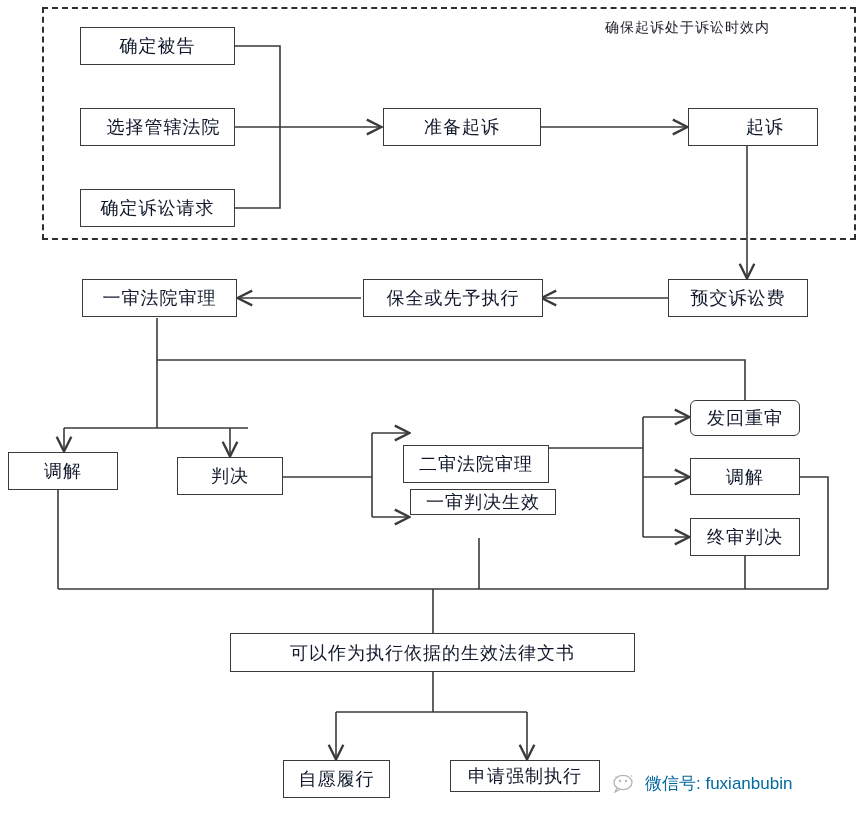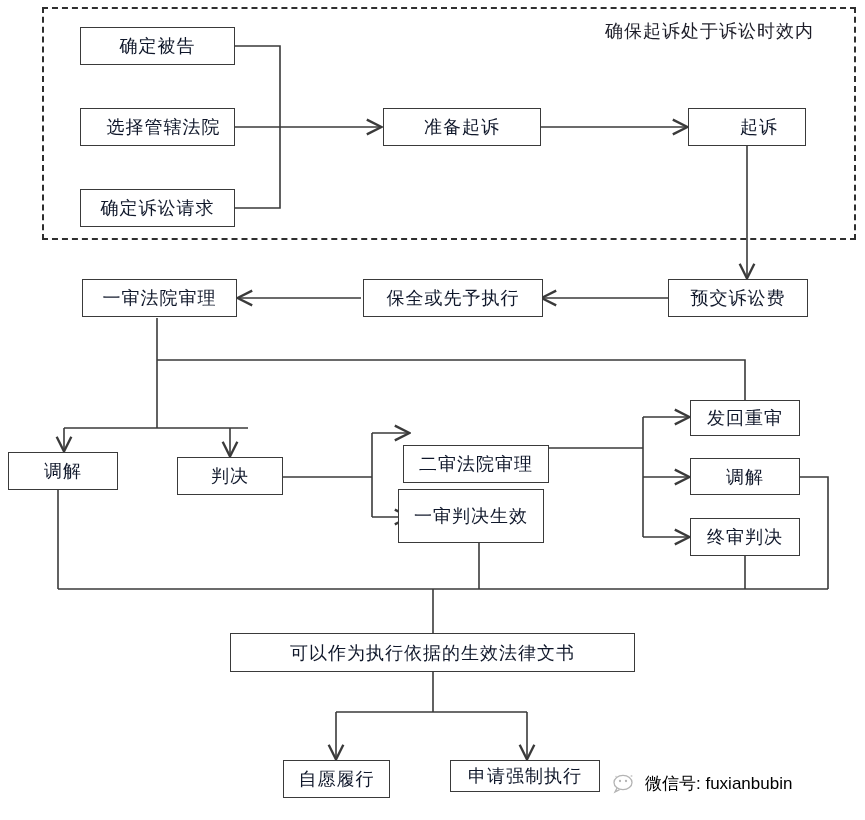--- a/index.html
+++ b/index.html
@@ -44,21 +44,21 @@
   .group-box {
     position: absolute;
     box-sizing: border-box;
     border: 2px dashed #2e2e2e;
     background: transparent;
     z-index: 1;
   }
   .group-caption {
     position: absolute;
     color: #1d1d28;
-    font-size: 18px;
+    font-size: 14px;
     letter-spacing: 1px;
     white-space: nowrap;
     z-index: 2;
   }
   .watermark {
     position: absolute;
     display: flex;
     align-items: center;
     gap: 7px;
     color: #9a9a9a;
@@ -66,21 +66,21 @@
     white-space: nowrap;
     z-index: 3;
   }
   .wm-icon {
     width: 26px;
     height: 22px;
     flex: 0 0 auto;
   }
   .wm-text {
     font-family: "Liberation Sans", sans-serif;
-    color: #000000;
+    color: #0369a1;
   }
 </style>
 </head>
 <body>
 
 <div id="canvas">
 
   <div class="group-box" style="left:42px; top:7px; width:814px; height:233px;"></div>
 
   <div class="group-caption" style="left:605px; top:19px;">确保起诉处于诉讼时效内</div>
@@ -141,37 +141,37 @@
   </svg>
 
   <div class="node" style="left:80px; top:27px; width:155px; height:38px;">确定被告</div>
 
   <div class="node" style="left:80px; top:108px; width:155px; height:38px;padding-left:12px;">选择管辖法院</div>
 
   <div class="node" style="left:80px; top:189px; width:155px; height:38px;">确定诉讼请求</div>
 
   <div class="node" style="left:383px; top:108px; width:158px; height:38px;">准备起诉</div>
 
-  <div class="node" style="left:688px; top:108px; width:118px; height:38px;padding-left:24px;">起诉</div>
+  <div class="node" style="left:688px; top:108px; width:130px; height:38px;padding-left:24px;">起诉</div>
 
   <div class="node" style="left:668px; top:279px; width:140px; height:38px;">预交诉讼费</div>
 
   <div class="node" style="left:363px; top:279px; width:180px; height:38px;">保全或先予执行</div>
 
   <div class="node" style="left:82px; top:279px; width:155px; height:38px;">一审法院审理</div>
 
   <div class="node" style="left:8px; top:452px; width:110px; height:38px;">调解</div>
 
   <div class="node" style="left:177px; top:457px; width:106px; height:38px;text-align:center;">判决</div>
 
   <div class="node" style="left:403px; top:445px; width:146px; height:38px;">二审法院审理</div>
 
-  <div class="node" style="left:398px; top:489px; width:146px; height:54px;text-align:center;">一审判决生效</div>
+  <div class="node" style="left:410px; top:489px; width:146px; height:26px;text-align:center;">一审判决生效</div>
 
-  <div class="node" style="left:690px; top:400px; width:110px; height:36px;">发回重审</div>
+  <div class="node" style="left:690px; top:400px; width:110px; height:36px;border-radius:6px;">发回重审</div>
 
   <div class="node" style="left:690px; top:458px; width:110px; height:37px;">调解</div>
 
   <div class="node" style="left:690px; top:518px; width:110px; height:38px;">终审判决</div>
 
   <div class="node" style="left:230px; top:633px; width:405px; height:39px;">可以作为执行依据的生效法律文书</div>
 
   <div class="node" style="left:283px; top:760px; width:107px; height:38px;">自愿履行</div>
 
   <div class="node" style="left:450px; top:760px; width:150px; height:32px;">申请强制执行</div>

